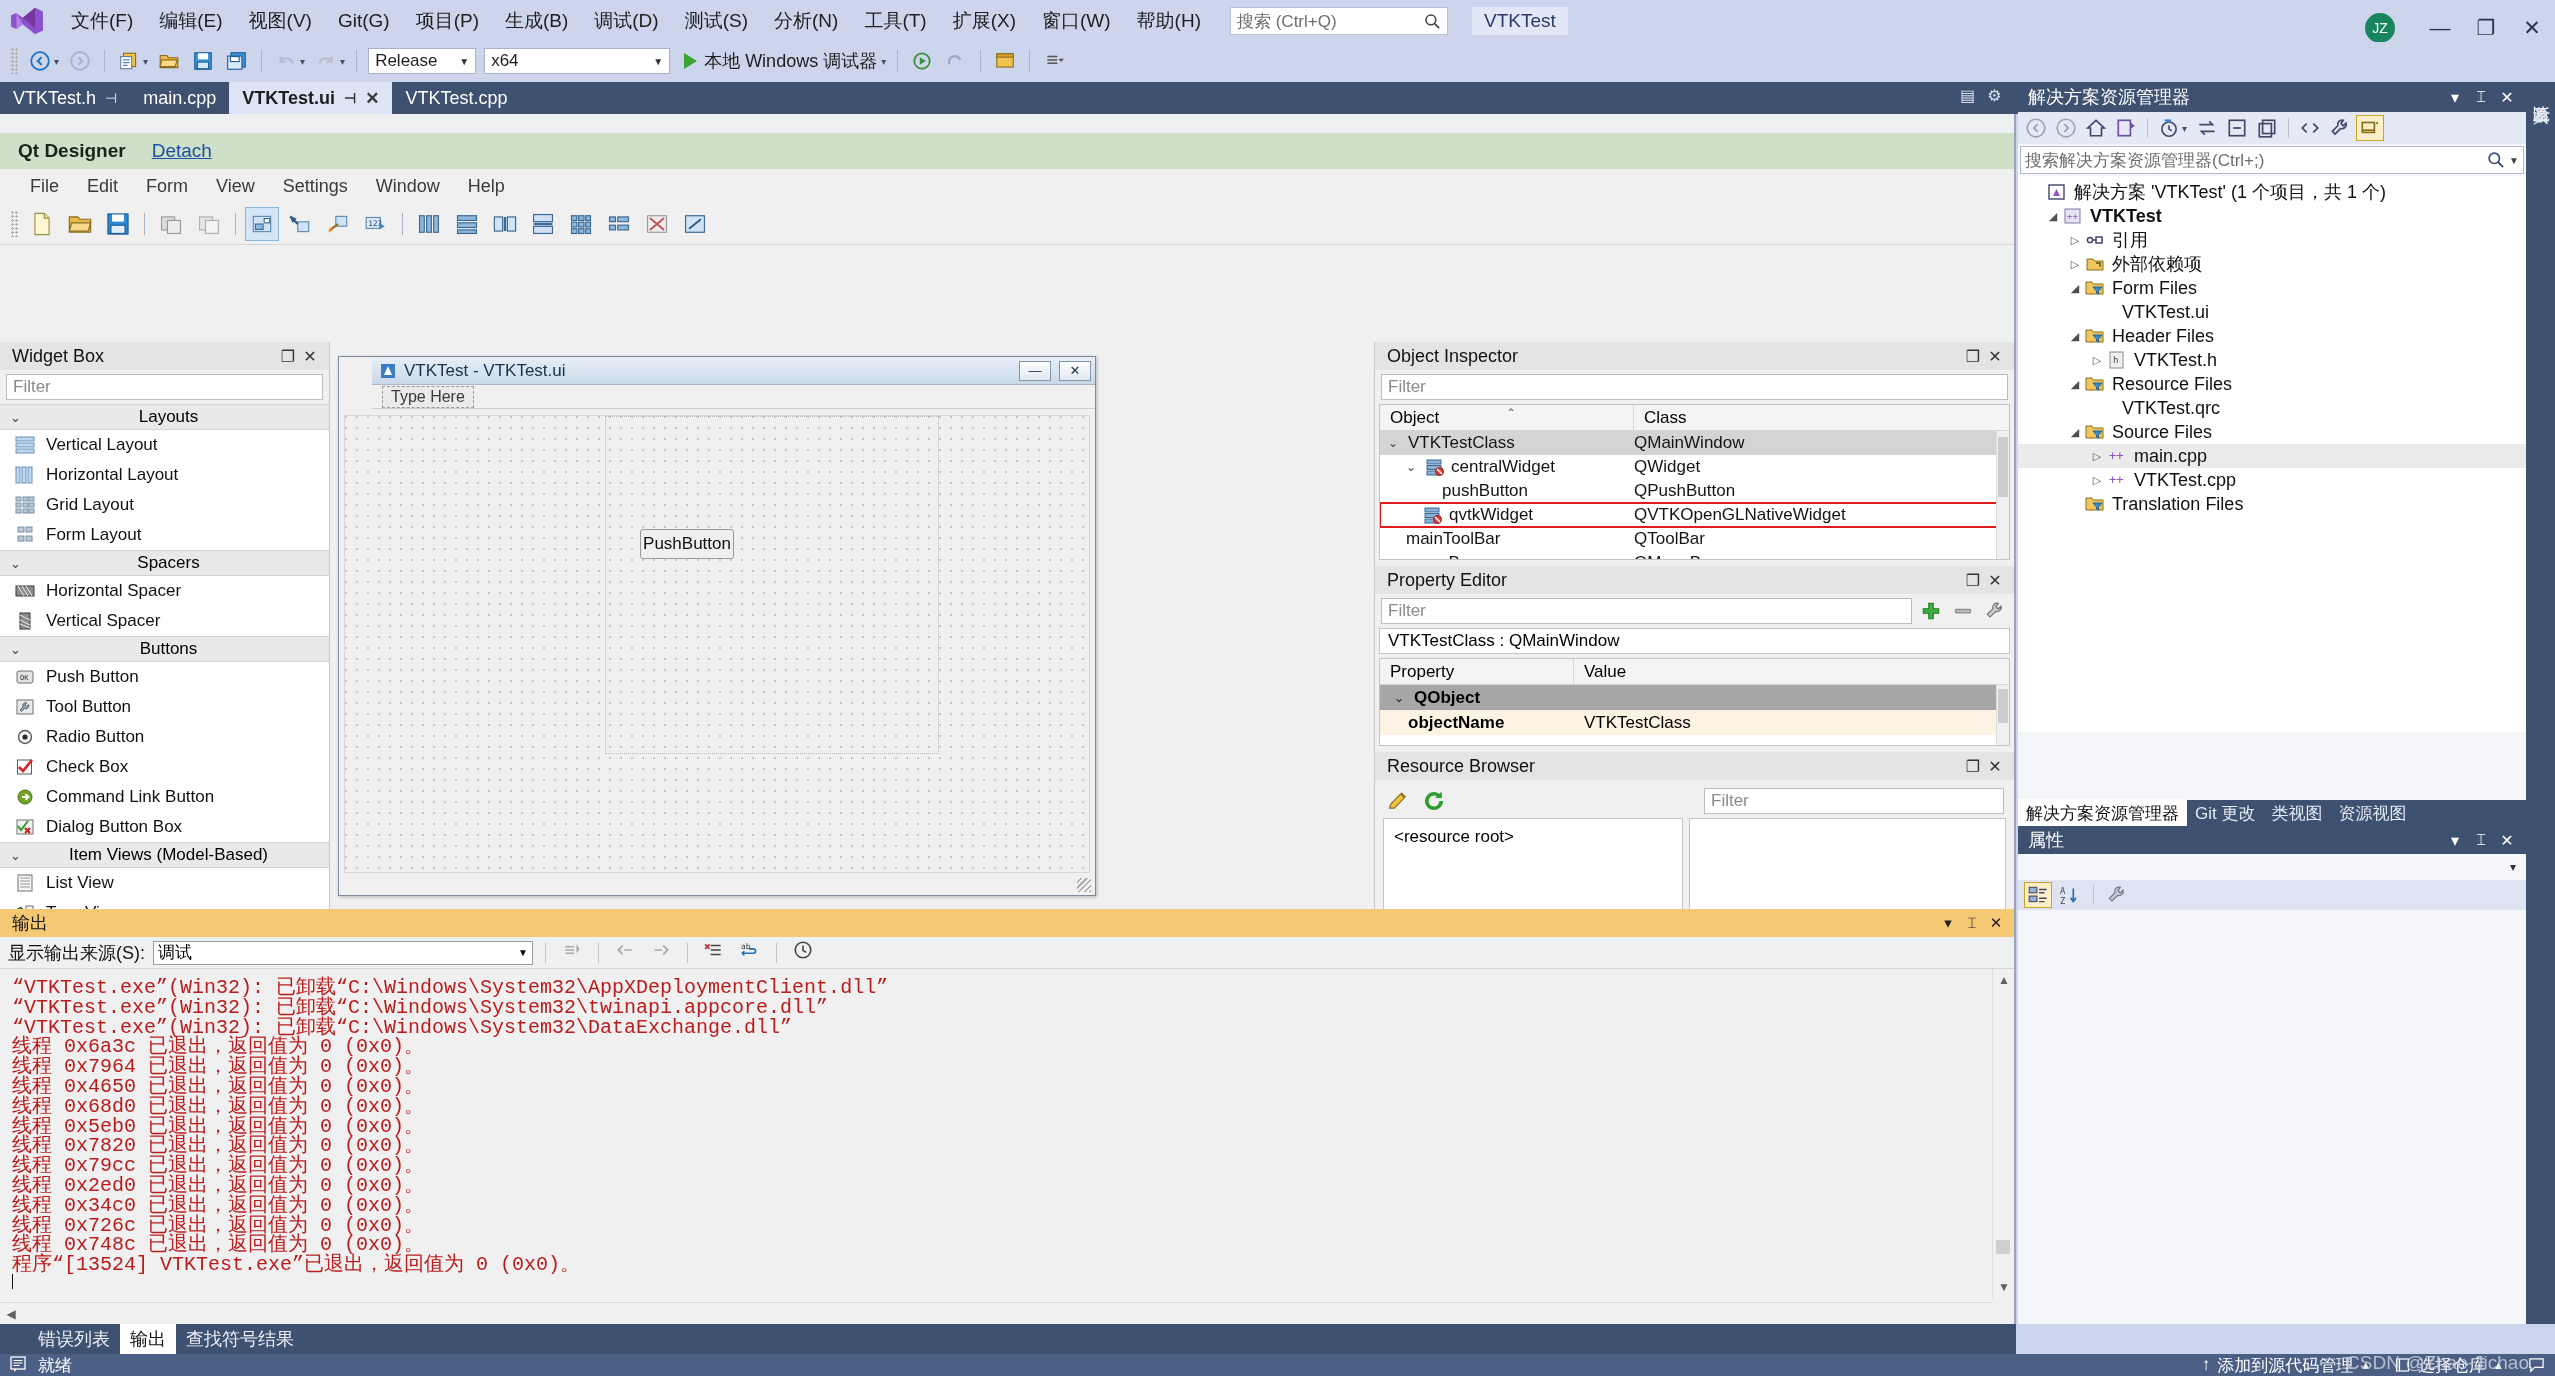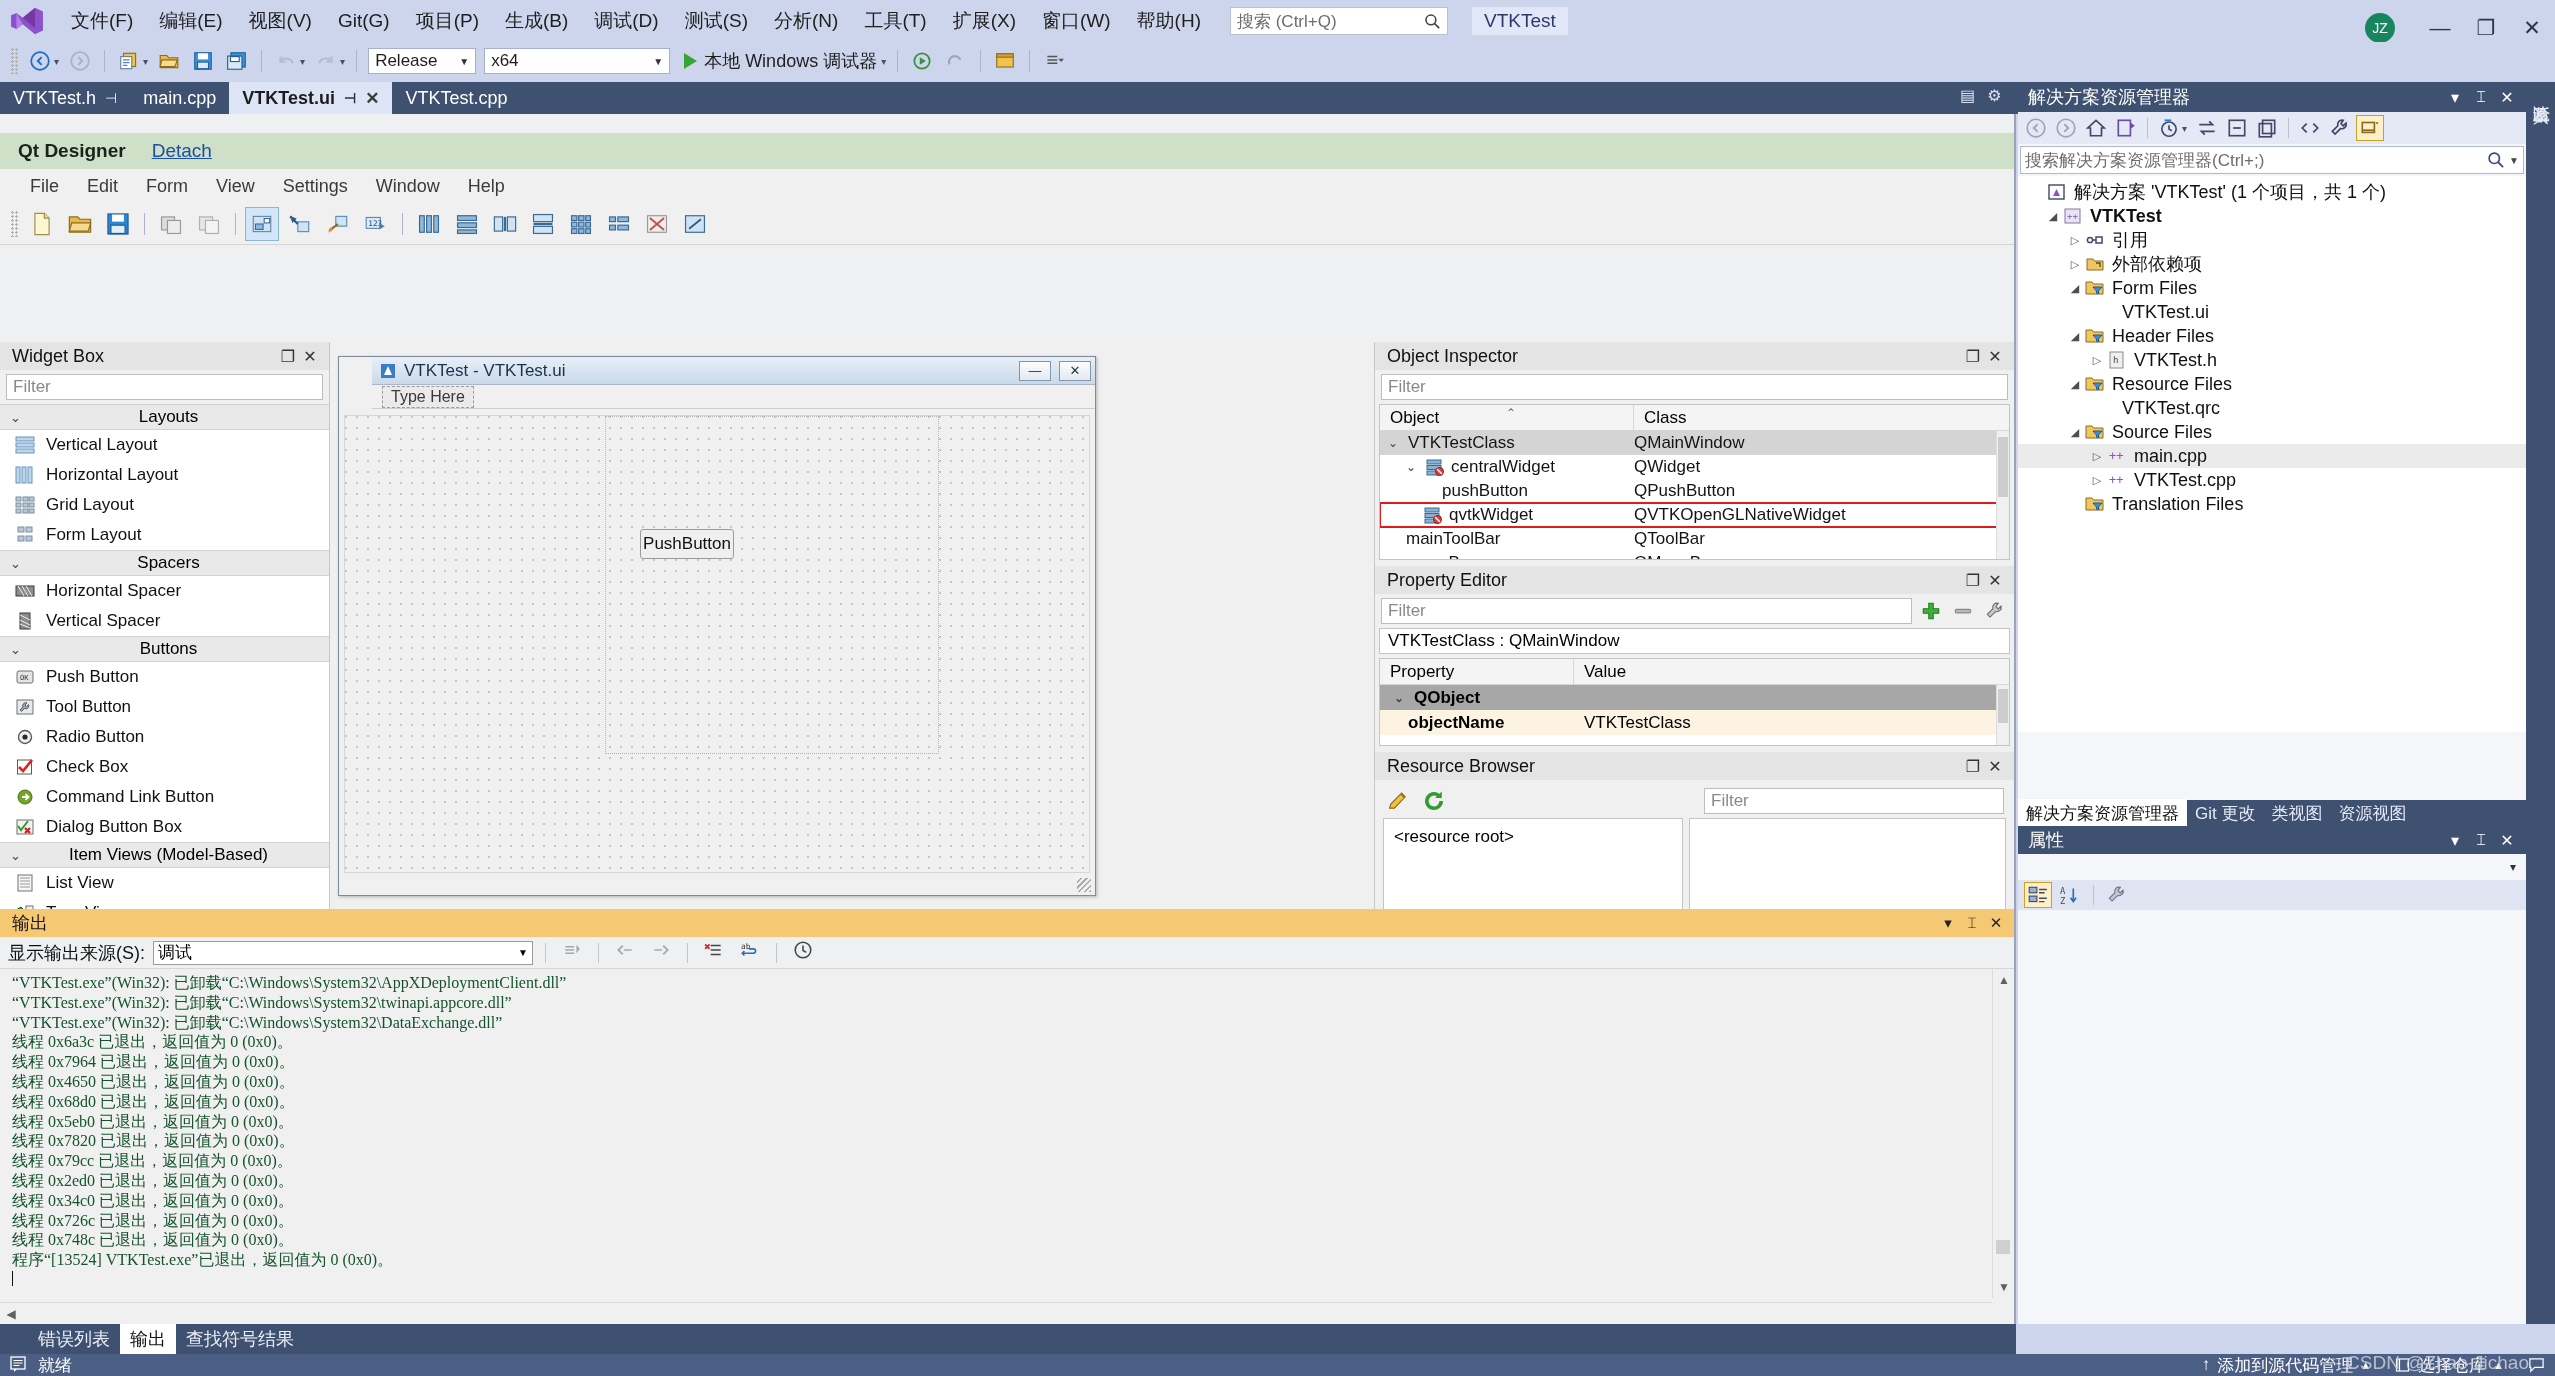--- a/index.html
+++ b/index.html
@@ -134,21 +134,21 @@
   
   .outwrap { position:absolute; left:0; top:909px; width:2016px; height:415px; background:#f0f0f0; border-right:2px solid #9aa3bb;}
   .out-head { height:28px; background:#f5c873; display:flex; align-items:center; padding:0 6px 0 12px; font-size:18px; color:#161616; }
   .out-head .ttl { flex:1; }
   .out-head .hico { width:24px; text-align:center; font-size:15px; color:#222; }
   .out-tool { height:32px; background:#eef0f2; display:flex; align-items:center; gap:8px; padding:0 8px; border-bottom:1px solid #d6d6d6;}
   .out-tool .lbl { font-size:18px; color:#111; }
   .out-combo { width:380px; height:24px; background:#fff; border:1px solid #9c9c9c; display:flex; align-items:center; padding:0 4px; font-size:17px; }
   .out-sep { width:1px; height:20px; background:#c5c5c5; margin:0 4px; }
   .out-ico { width:28px; height:26px; display:flex; align-items:flex-start; justify-content:center; }
-  .out-body { position:absolute; left:0; top:60px; right:0; bottom:26px; background:#f0f0f0; font-family:Liberation Serif, serif; font-size:16px; color:#14532d; padding:4px 0 0 12px; overflow:hidden;}
+  .out-body { position:absolute; left:0; top:60px; right:0; bottom:26px; background:#f0f0f0; font-family:Liberation Mono, monospace; font-size:20px; color:#b91c1c; padding:4px 0 0 12px; overflow:hidden;}
   .oline { height:19.8px; white-space:pre; }
   .out-vsb { position:absolute; right:0; top:60px; bottom:26px; width:22px; background:#f0f0f0; border-left:1px solid #dcdcdc;}
   .out-hsb { position:absolute; left:0; right:22px; bottom:0; height:22px; background:#f0f0f0; border-top:1px solid #dcdcdc;}
   .arrowbtn { width:22px; height:22px; display:flex; align-items:center; justify-content:center; font-size:12px; color:#606060;}
   .caret-ln { display:inline-block; width:1px; height:15px; background:#111; vertical-align:-2px;}
 
   
   .bottabs { position:absolute; left:0; top:1324px; width:2016px; height:30px; background:#3f5170; display:flex; align-items:center; padding-left:28px; }
   .bt { padding:3px 10px; font-size:18px; color:#eceff7; }
   .bt.active { background:#fff; color:#111; }

